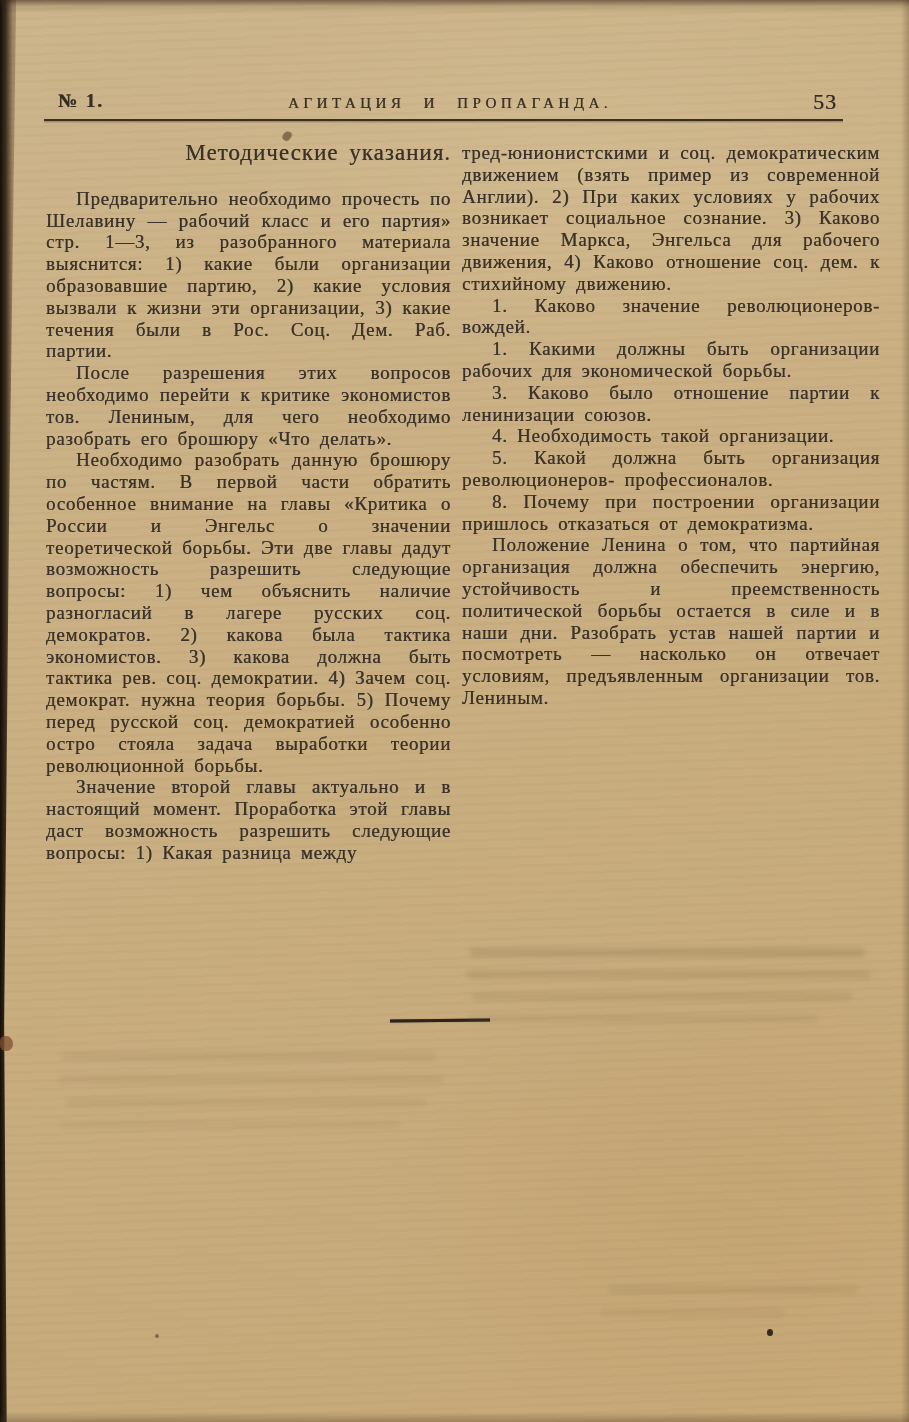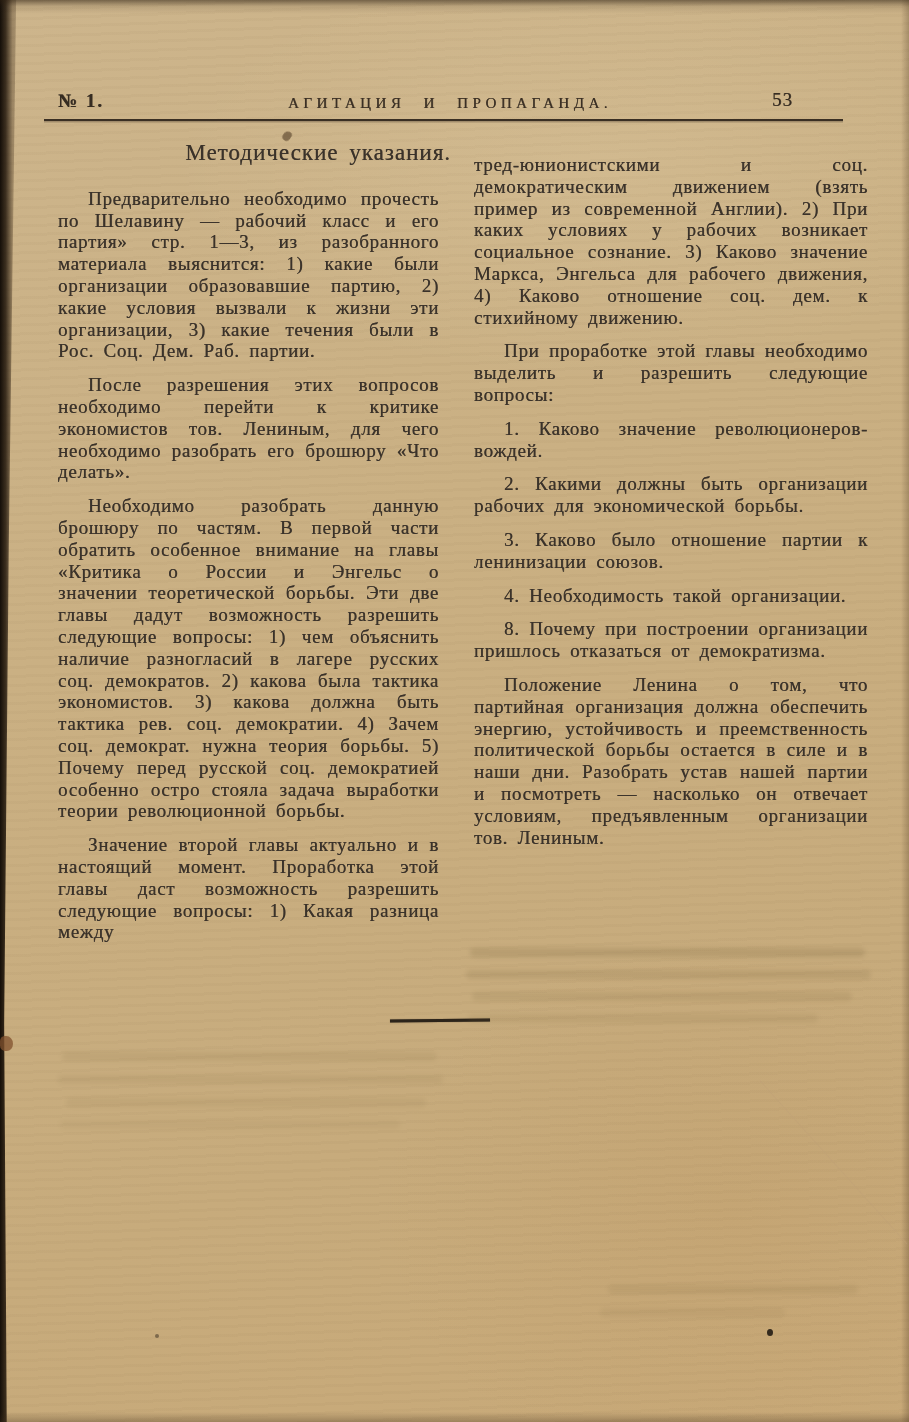--- a/index.html
+++ b/index.html
@@ -44,22 +44,22 @@
   }
   .running-title {
     position: absolute; left: 288px; top: 95px; width: 310px;
     text-align: center;
     font-size: 15px; font-weight: normal;
     letter-spacing: 4.5px; word-spacing: 10px;
     color: #3a2f24; text-shadow: 0.4px 0 0 rgba(58,47,36,0.7);
     white-space: nowrap;
   }
   .page-number {
-    position: absolute; left: 772px; top: 89px;
-    font-size: 19px; color: #362c22;
+    position: absolute; left: 813px; top: 89px;
+    font-size: 22px; color: #362c22;
     text-shadow: 0.4px 0 0 rgba(54,44,34,0.7); letter-spacing: 1px;
   }
   .header-rule {
     position: absolute; left: 44px; top: 119px; width: 799px; height: 2px;
     background: #3a2f23;
     box-shadow: 0 1.5px 0 rgba(58,47,35,0.30);
   }
   
   .col {
     position: absolute; top: 142px;
@@ -69,21 +69,21 @@
     text-shadow: 0.35px 0 0 rgba(58,50,42,0.75);
     text-align: justify;
   }
   .col-left  { left: 46px;  width: 405px; }
   .col-right { left: 462px; width: 418px; }
   .col h2 {
     margin: 0 0 24px 0;
     font-size: 23px; font-weight: normal;
     text-align: right; letter-spacing: 1px;
   }
-  .col p { margin: 12px; text-indent: 30px; }
+  .col p { margin: 0; text-indent: 30px; }
   .col p.no-indent { text-indent: 0; }
   .section-divider {
     position: absolute; left: 390px; top: 1019px; width: 100px; height: 3px;
     background: #2c241a; transform: rotate(-0.5deg);
     box-shadow: 0 0 1px rgba(44,36,26,0.6);
   }
   
   .ghost {
     position: absolute; height: 9px; border-radius: 5px;
     background: rgba(122,98,62,0.20); filter: blur(2.2px);
@@ -125,25 +125,25 @@
   <section class="col col-left">
     <h2>Методические указания.</h2>
     <p>Предварительно необходимо прочесть по Шелавину — рабочий класс и его партия» стр. 1—3, из разобранного материала выяснится: 1) какие были организации образовавшие партию, 2) какие условия вызвали к жизни эти организации, 3) какие течения были в Рос. Соц. Дем. Раб. партии.</p>
     <p>После разрешения этих вопросов необходимо перейти к критике экономистов тов. Лениным, для чего необходимо разобрать его брошюру «Что делать».</p>
     <p>Необходимо разобрать данную брошюру по частям. В первой части обратить особенное внимание на главы «Критика о России и Энгельс о значении теоретической борьбы. Эти две главы дадут возможность разрешить следующие вопросы: 1) чем объяснить наличие разногласий в лагере русских соц. демократов. 2) какова была тактика экономистов. 3) какова должна быть тактика рев. соц. демократии. 4) Зачем соц. демократ. нужна теория борьбы. 5) Почему перед русской соц. демократией особенно остро стояла задача выработки теории революционной борьбы.</p>
     <p>Значение второй главы актуально и в настоящий момент. Проработка этой главы даст возможность разрешить следующие вопросы: 1) Какая разница между</p>
   </section>
 
   <section class="col col-right">
     <p class="no-indent">тред-юнионистскими и соц. демократическим движением (взять пример из современной Англии). 2) При каких условиях у рабочих возникает социальное сознание. 3) Каково значение Маркса, Энгельса для рабочего движения, 4) Каково отношение соц. дем. к стихийному движению.</p>
-    <p>При проработке этой главы необходимо выделить и разрешить следующие вопросы:</p>
     <p>1. Каково значение революционеров-вождей.</p>
-    <p>2. Какими должны быть организации рабочих для экономической борьбы.</p>
+    <p>1. Какими должны быть организации рабочих для экономической борьбы.</p>
     <p>3. Каково было отношение партии к ленинизации союзов.</p>
     <p>4. Необходимость такой организации.</p>
+    <p>5. Какой должна быть организация революционеров- профессионалов.</p>
     <p>8. Почему при построении организации пришлось отказаться от демократизма.</p>
     <p>Положение Ленина о том, что партийная организация должна обеспечить энергию, устойчивость и преемственность политической борьбы остается в силе и в наши дни. Разобрать устав нашей партии и посмотреть — насколько он отвечает условиям, предъявленным организации тов. Лениным.</p>
   </section>
 
   <div class="section-divider"></div>
 
   <div class="ghost" style="left:470px; top:948px;  width:395px;"></div>
   <div class="ghost" style="left:466px; top:970px;  width:405px; opacity:.8;"></div>
   <div class="ghost" style="left:472px; top:992px;  width:380px; opacity:.7;"></div>
   <div class="ghost" style="left:468px; top:1014px; width:350px; opacity:.55;"></div>

